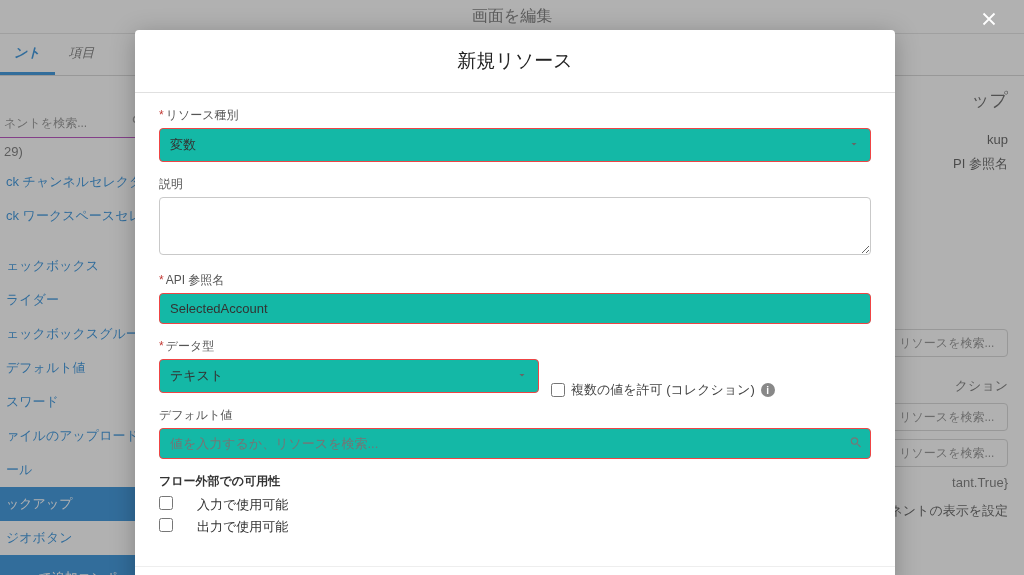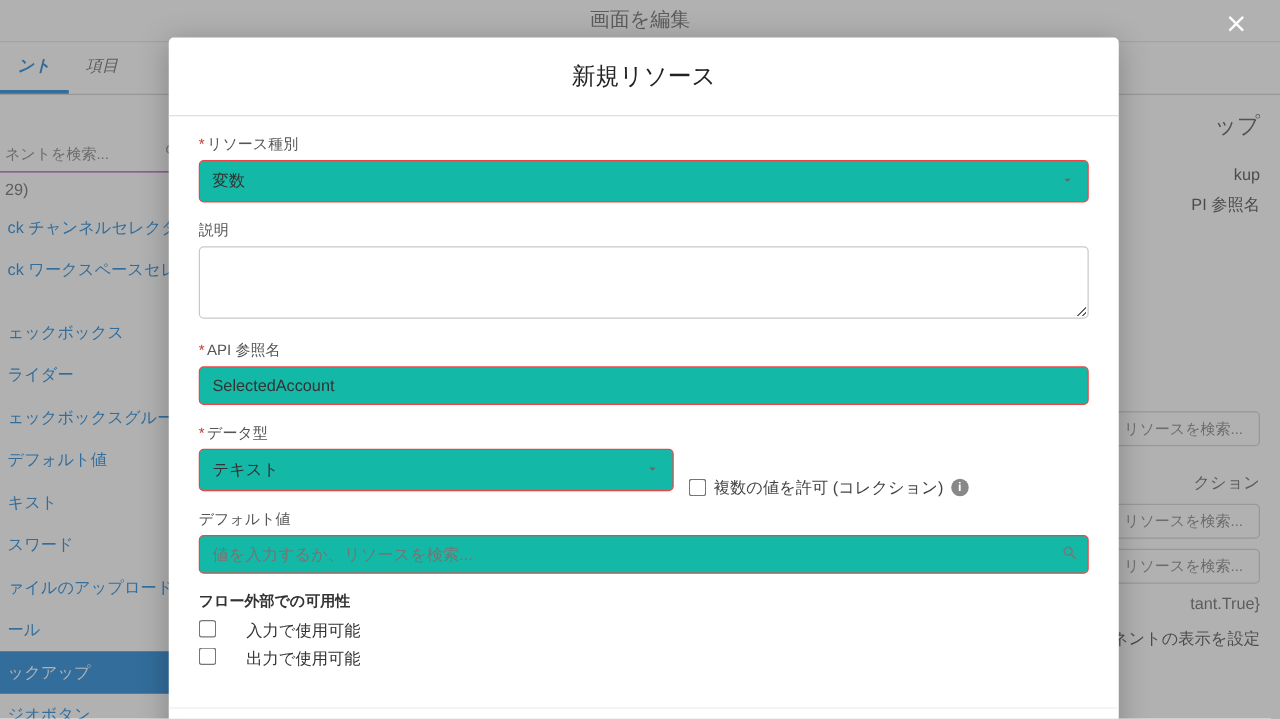--- a/index.html
+++ b/index.html
@@ -290,21 +290,20 @@
             </svg></span>
       </div>
       <div class="bg-count">29)</div>
       <div class="bg-item">ck チャンネルセレクター</div>
       <div class="bg-item">ck ワークスペースセレ…</div>
       <div class="bg-item"></div>
       <div class="bg-item">ェックボックス</div>
       <div class="bg-item">ライダー</div>
       <div class="bg-item">ェックボックスグループ</div>
       <div class="bg-item">デフォルト値</div>
-      <div class="bg-item">キスト</div>
       <div class="bg-item">スワード</div>
       <div class="bg-item">ァイルのアップロード</div>
       <div class="bg-item">ール</div>
       <div class="bg-item selected">ックアップ</div>
       <div class="bg-item">ジオボタン</div>
       <div class="bg-cta">
         <div>ange で追加コンポーネン</div>
 
       </div>
     </div>

